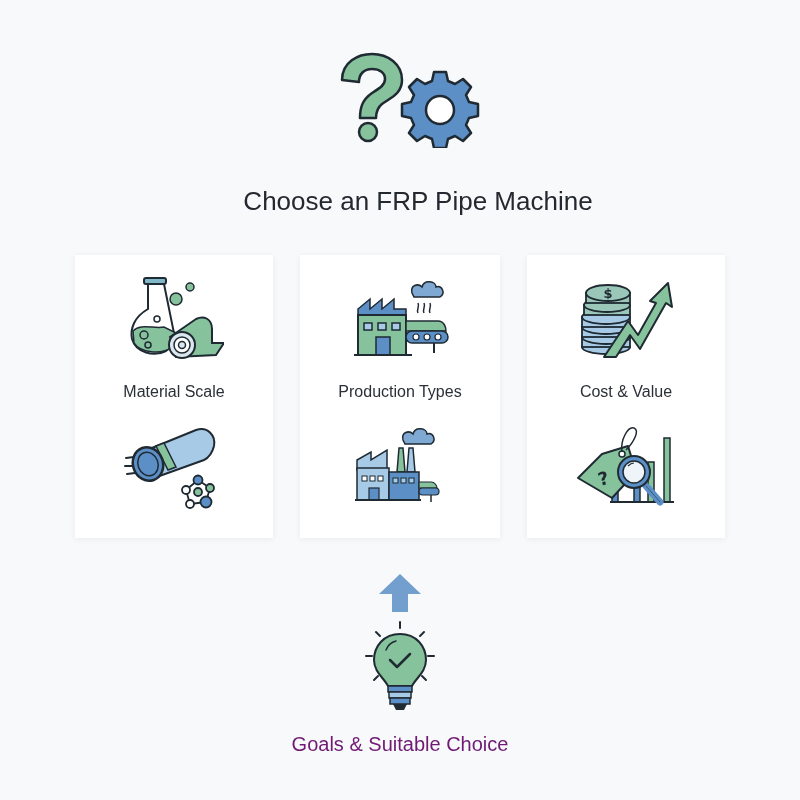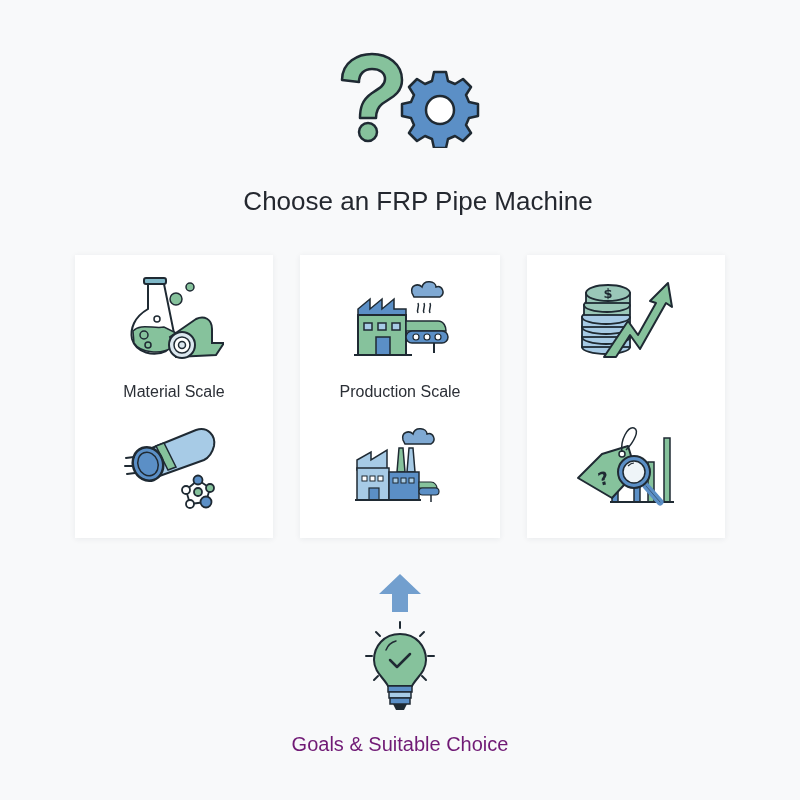--- a/index.html
+++ b/index.html
@@ -105,21 +105,21 @@
       <path d="M66 40 C64 36 68 34 66 30 M72 40 C70 36 74 34 72 30 M78 40 C76 36 80 34 78 30" fill="none" stroke="#1f2a33" stroke-width="1.5"></path>
       <path d="M54 48 L86 48 C92 48 94 54 94 58 L54 58 Z" fill="#86c29c" stroke="#1f2a33" stroke-width="1.5"></path>
       <rect x="54" y="58" width="42" height="12" rx="6" fill="#5b8fc6" stroke="#1f2a33" stroke-width="1.5"></rect>
       <circle cx="64" cy="64" r="3" fill="#ffffff" stroke="#1f2a33" stroke-width="1.2"></circle>
       <circle cx="75" cy="64" r="3" fill="#ffffff" stroke="#1f2a33" stroke-width="1.2"></circle>
       <circle cx="86" cy="64" r="3" fill="#ffffff" stroke="#1f2a33" stroke-width="1.2"></circle>
       <line x1="2" y1="82" x2="60" y2="82" stroke="#1f2a33" stroke-width="2"></line>
       <line x1="82" y1="70" x2="82" y2="80" stroke="#1f2a33" stroke-width="2"></line>
     </svg>
   </div>
-  <div class="label">Production Scale</div>
+  <div class="label">Production Types</div>
   <div class="icon-b" style="left:55px;">
     <svg width="100" height="95" viewBox="0 0 100 95">
       <path d="M48 20 C46 12 54 10 58 14 C60 6 72 8 72 14 C78 12 82 20 76 24 L50 24 Z" fill="#7fa9d3" stroke="#1f2a33" stroke-width="1.5"></path>
       <path d="M2 50 L2 40 L16 32 L16 40 L32 30 L32 52 Z" fill="#a7cbe6" stroke="#1f2a33" stroke-width="1.5"></path>
       <rect x="2" y="48" width="32" height="32" fill="#a7cbe6" stroke="#1f2a33" stroke-width="1.5"></rect>
       <path d="M42 52 L44 28 L48 28 L50 52 Z" fill="#86c29c" stroke="#1f2a33" stroke-width="1.5"></path>
       <path d="M52 52 L54 28 L58 28 L60 52 Z" fill="#a7cbe6" stroke="#1f2a33" stroke-width="1.5"></path>
       <rect x="34" y="52" width="30" height="28" fill="#5b8fc6" stroke="#1f2a33" stroke-width="1.5"></rect>
       <rect x="7" y="56" width="5" height="5" fill="#ffffff" stroke="#1f2a33" stroke-width="1"></rect>
       <rect x="15" y="56" width="5" height="5" fill="#ffffff" stroke="#1f2a33" stroke-width="1"></rect>
@@ -149,20 +149,21 @@
         <ellipse cx="30" cy="44" rx="24" ry="7" fill="#a7cbe6"></ellipse>
         <rect x="8" y="32" width="46" height="10" fill="#9ac7b8"></rect>
         <ellipse cx="31" cy="32" rx="23" ry="7" fill="#9ac7b8"></ellipse>
         <rect x="10" y="20" width="44" height="10" fill="#9ac7b8"></rect>
         <ellipse cx="32" cy="20" rx="22" ry="8" fill="#9ac7b8"></ellipse>
       </g>
       <text x="32" y="25" font-size="13" text-anchor="middle" fill="#1f2a33" font-family="DejaVu Sans, sans-serif" font-weight="bold">$</text>
       <path d="M28 84 L52 48 L62 62 L80 30 L74 28 L92 10 L96 34 L90 30 L64 76 L54 62 L40 84 Z" fill="#86c29c" stroke="#1f2a33" stroke-width="2" stroke-linejoin="round"></path>
     </svg>
   </div>
+  <div class="label">Cost &amp; Value</div>
   <div class="icon-b">
     <svg width="100" height="95" viewBox="0 0 100 95">
       <rect x="88" y="18" width="6" height="64" fill="#86c29c" stroke="#1f2a33" stroke-width="1.5"></rect>
       <rect x="72" y="42" width="6" height="40" fill="#86c29c" stroke="#1f2a33" stroke-width="1.5"></rect>
       <rect x="58" y="58" width="6" height="24" fill="#5b8fc6" stroke="#1f2a33" stroke-width="1.5"></rect>
       <rect x="36" y="70" width="6" height="12" fill="#5b8fc6" stroke="#1f2a33" stroke-width="1.5"></rect>
       <line x1="34" y1="82" x2="98" y2="82" stroke="#1f2a33" stroke-width="2"></line>
       <path d="M2 58 L26 34 L52 26 L60 52 L36 78 Z" fill="#86c29c" stroke="#1f2a33" stroke-width="2" stroke-linejoin="round"></path>
       <circle cx="46" cy="34" r="3" fill="#ffffff" stroke="#1f2a33" stroke-width="1.5"></circle>
       <path d="M46 32 C44 20 52 6 58 8 C64 10 58 22 50 30" fill="none" stroke="#1f2a33" stroke-width="1.5"></path>

